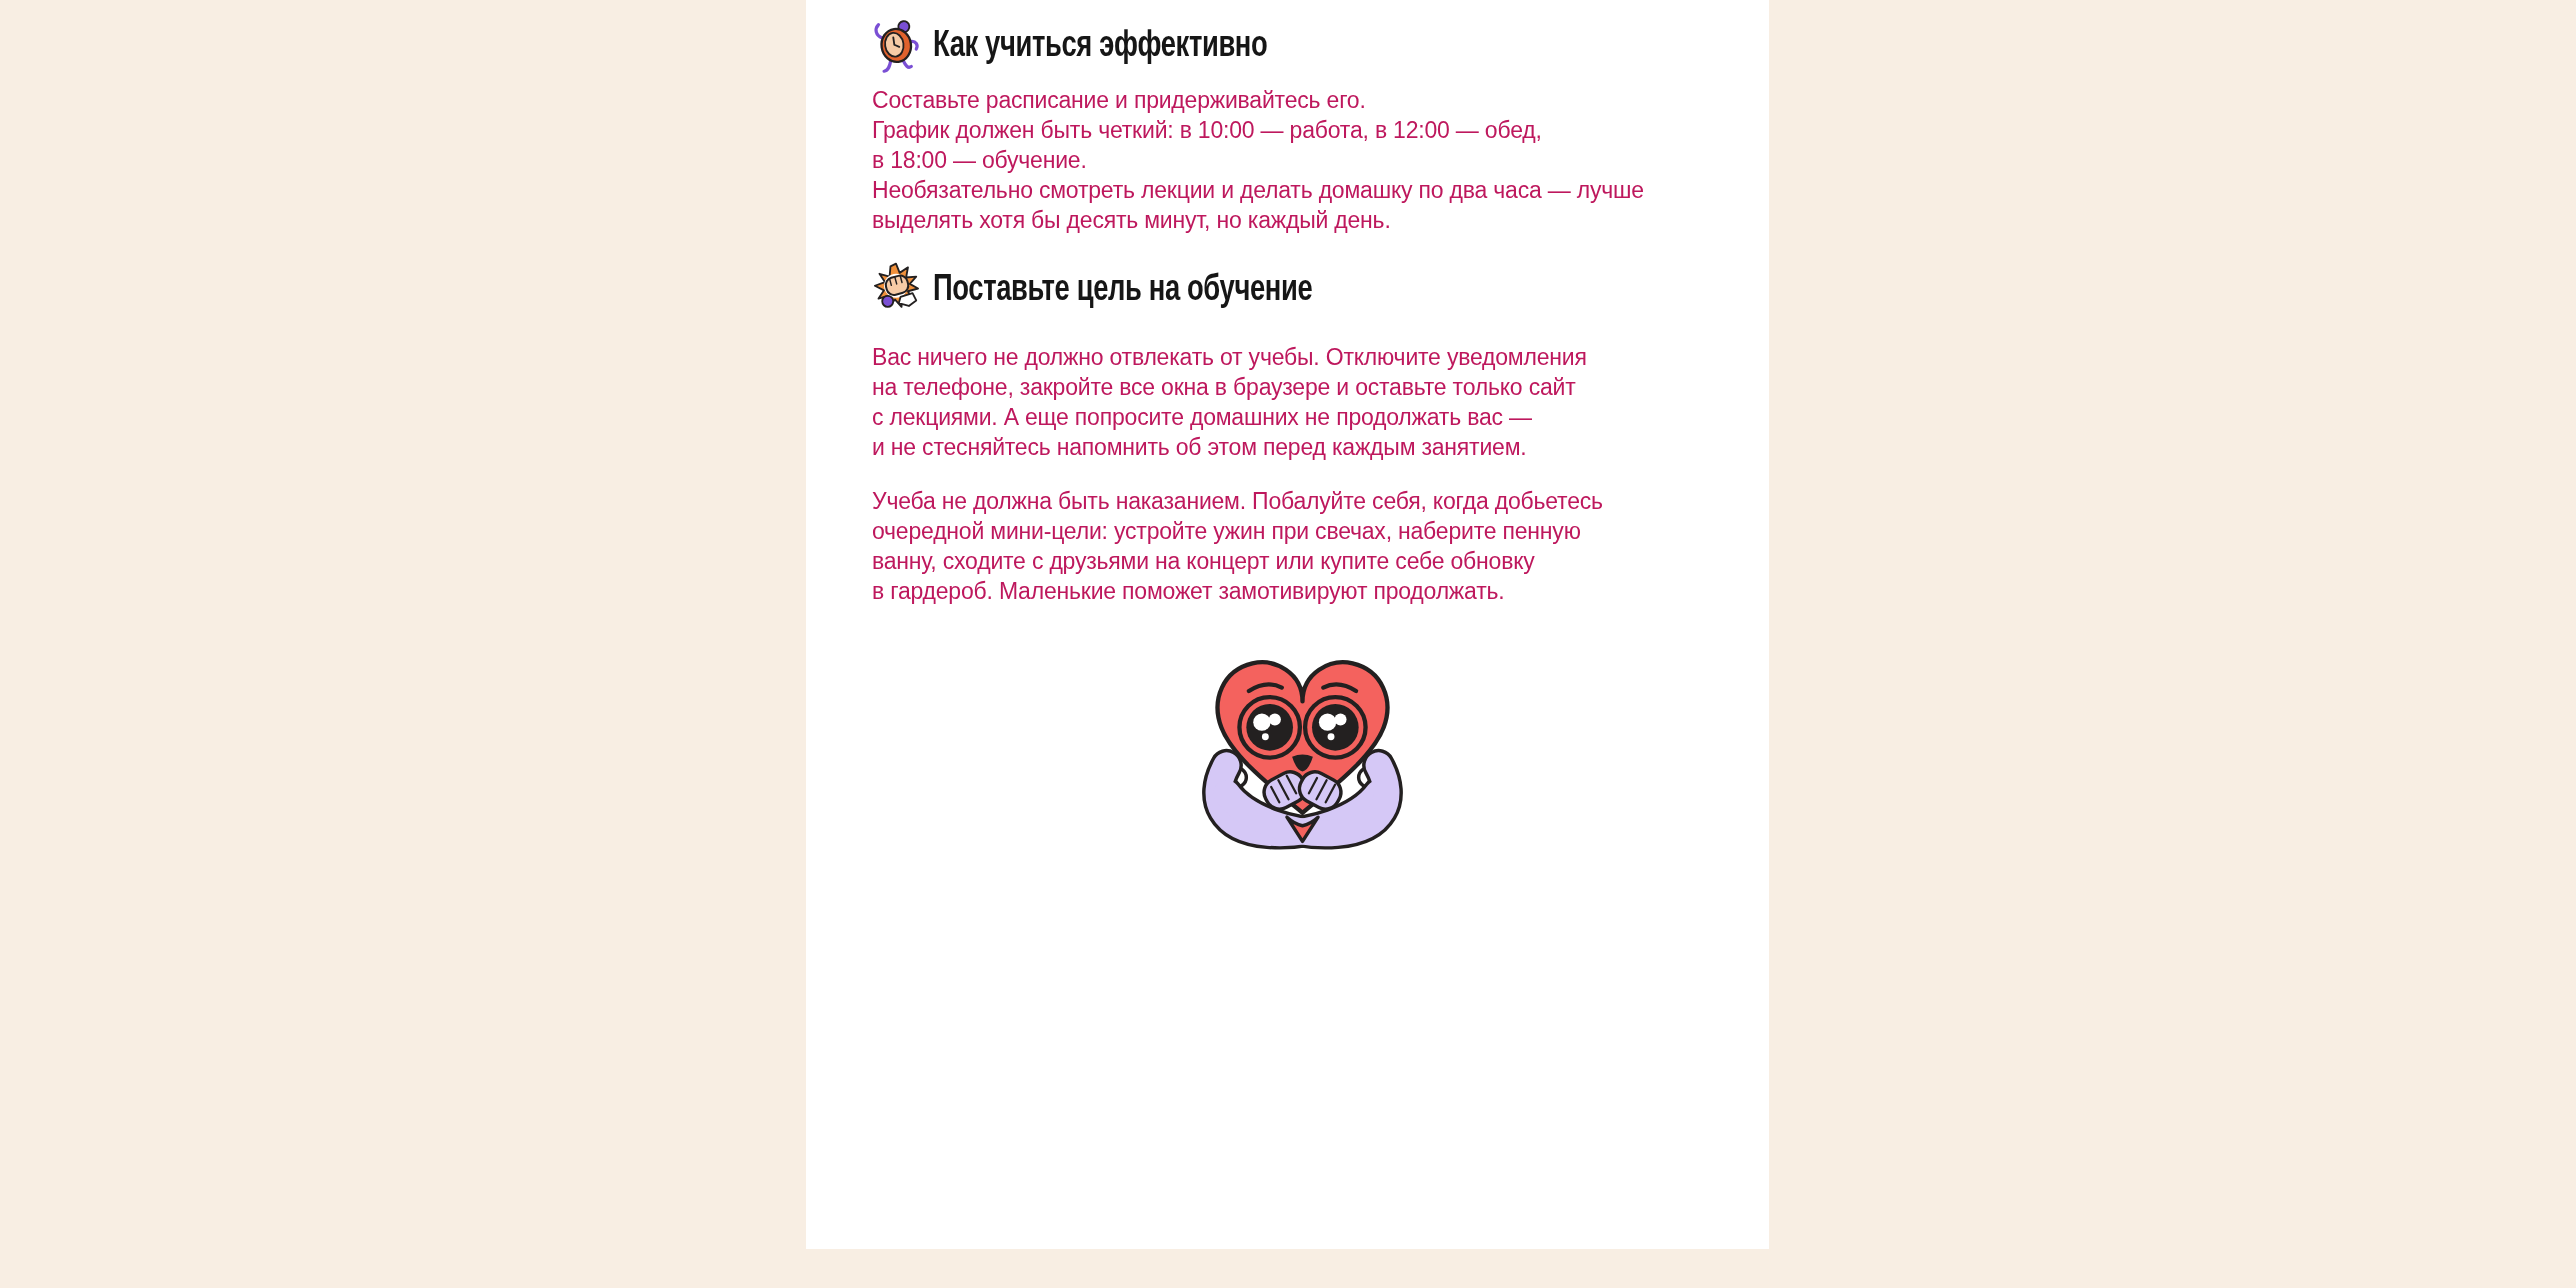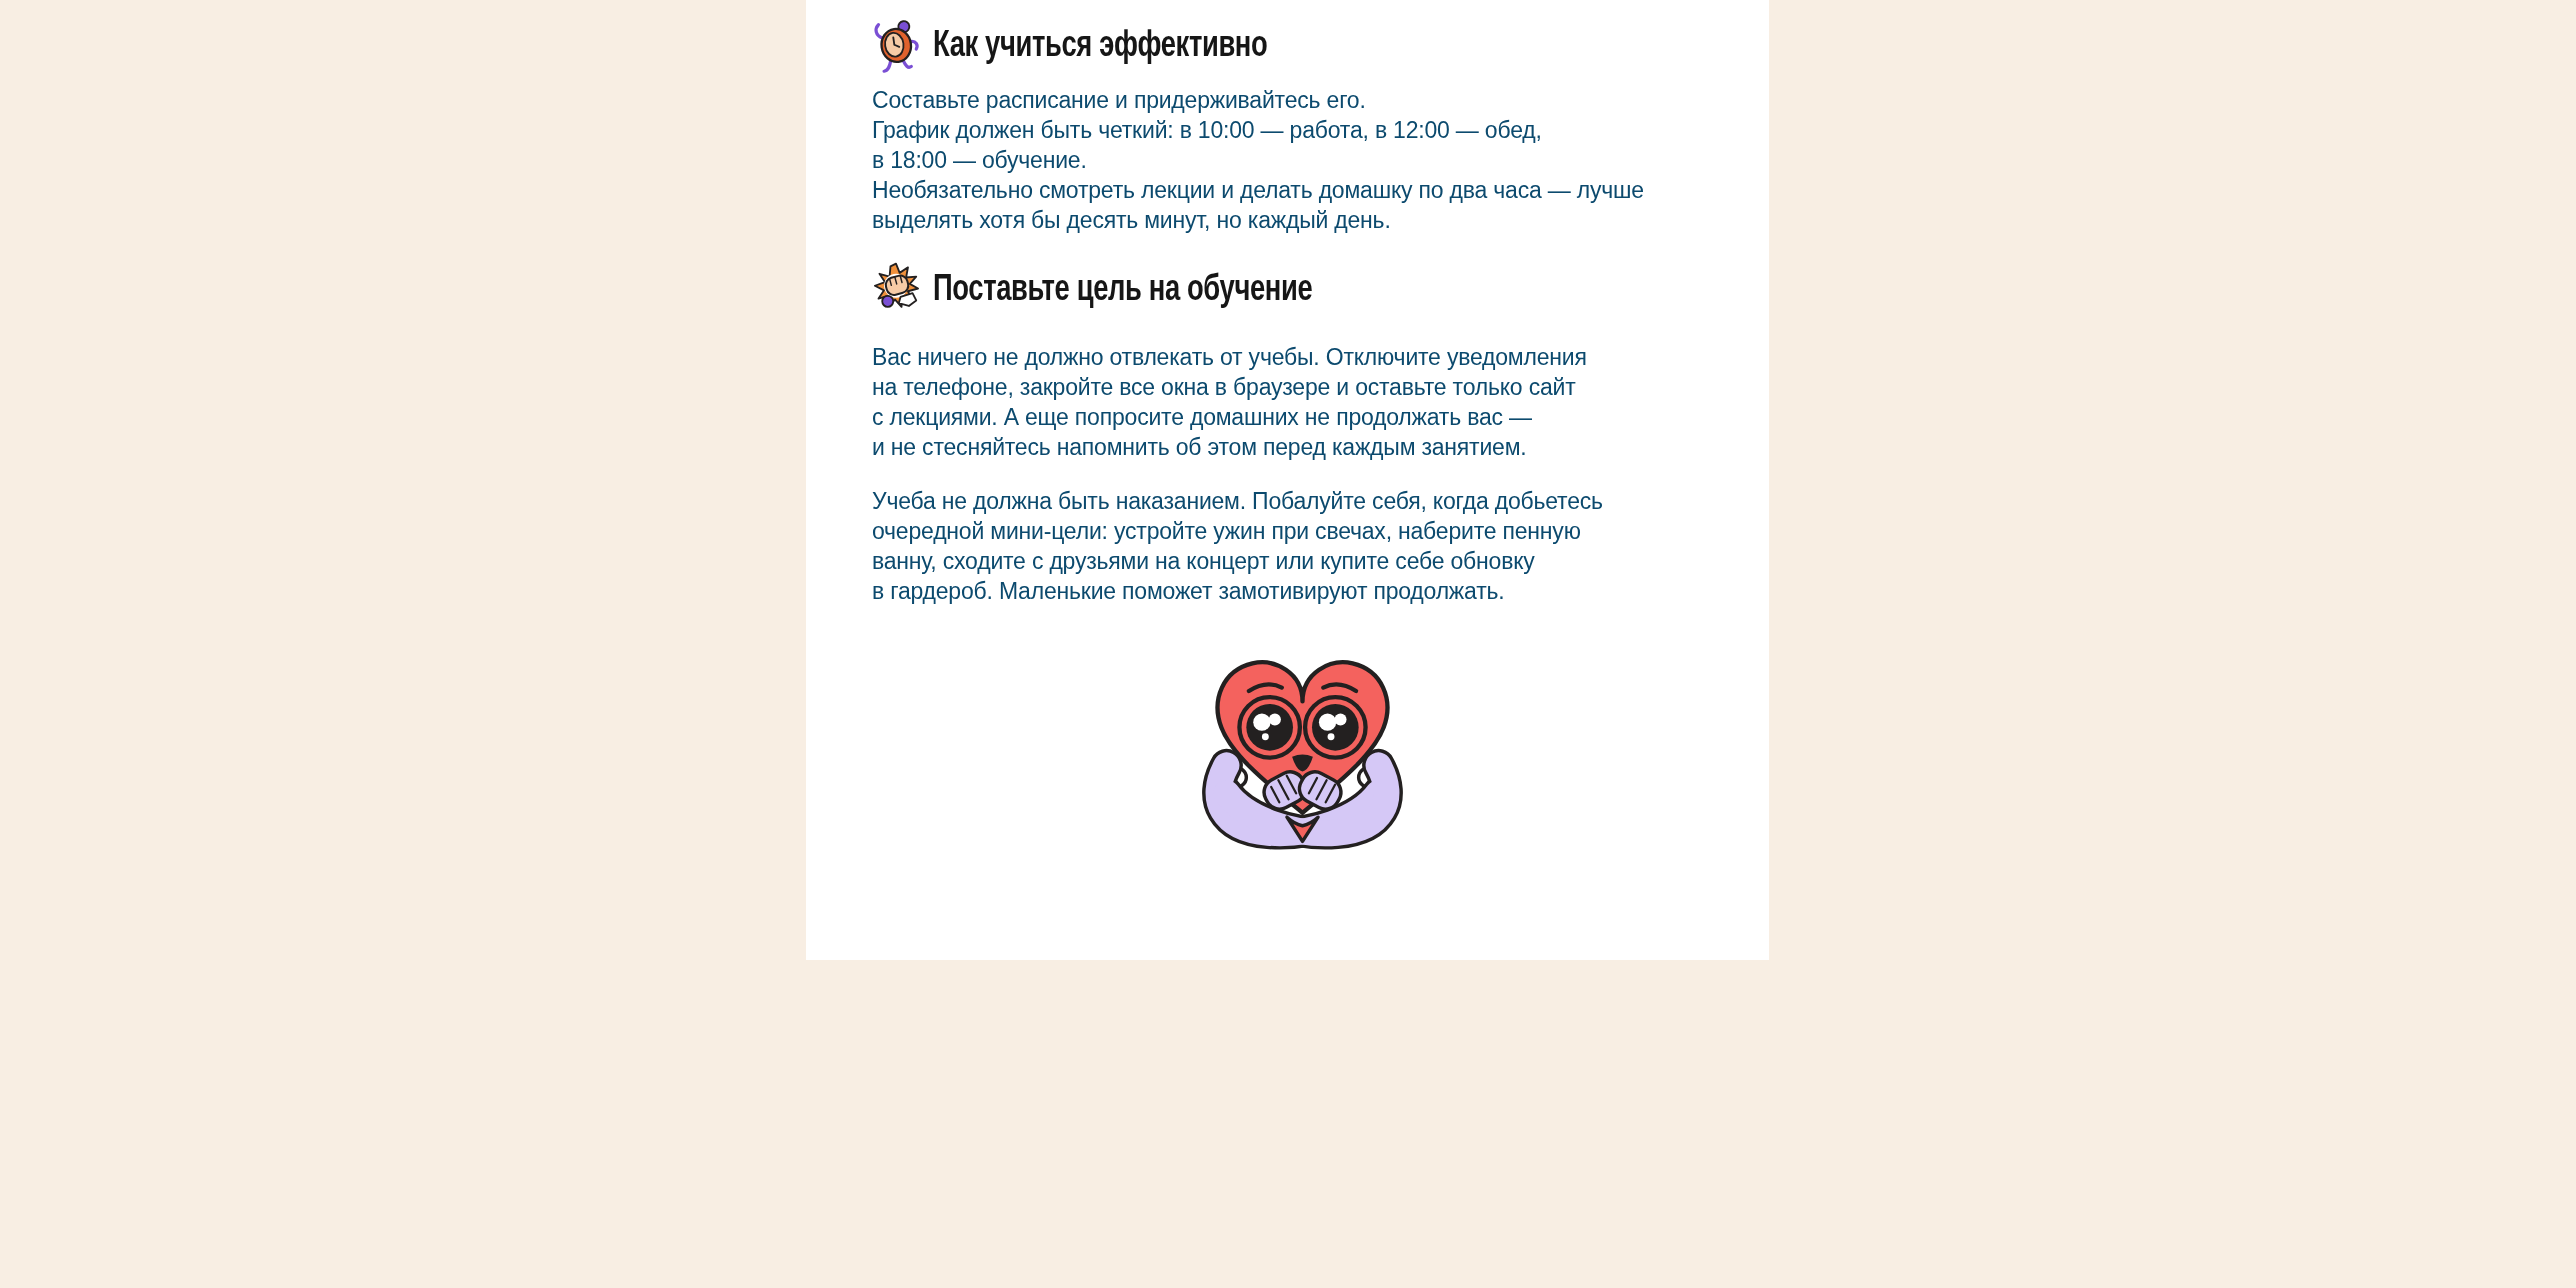--- a/index.html
+++ b/index.html
@@ -10,21 +10,21 @@
     overflow: hidden;
     font-family: "Liberation Sans", "DejaVu Sans", sans-serif;
   }
   body { background: #f8eee3; }
 
   .page-card {
     position: absolute;
     left: 806px;
     top: 0;
     width: 963px;
-    height: 960px;
+    height: 1249px;
     background: #ffffff;
   }
 
   .content {
     box-sizing: border-box;
     padding: 14.7px 37px 0 66px;
   }
 
   .sec { margin-top: 24px; }
   .sec:first-child { margin-top: 0; }
@@ -55,21 +55,21 @@
     white-space: nowrap;
     transform: scaleX(0.74);
     transform-origin: left center;
   }
 
   p.sec-body {
     margin: 11px 0 0 0;
     font-size: 23px;
     line-height: 30px;
     letter-spacing: -0.2px;
-    color: #0c4a6e;
+    color: #be185d;
     white-space: pre-line;
   }
 
   .heart-wrap {
     margin: 28px auto 0 auto;
     width: 267px;
   }
   .heart-wrap svg { display: block; width: 267px; height: 216px; }
 </style>
 </head>

